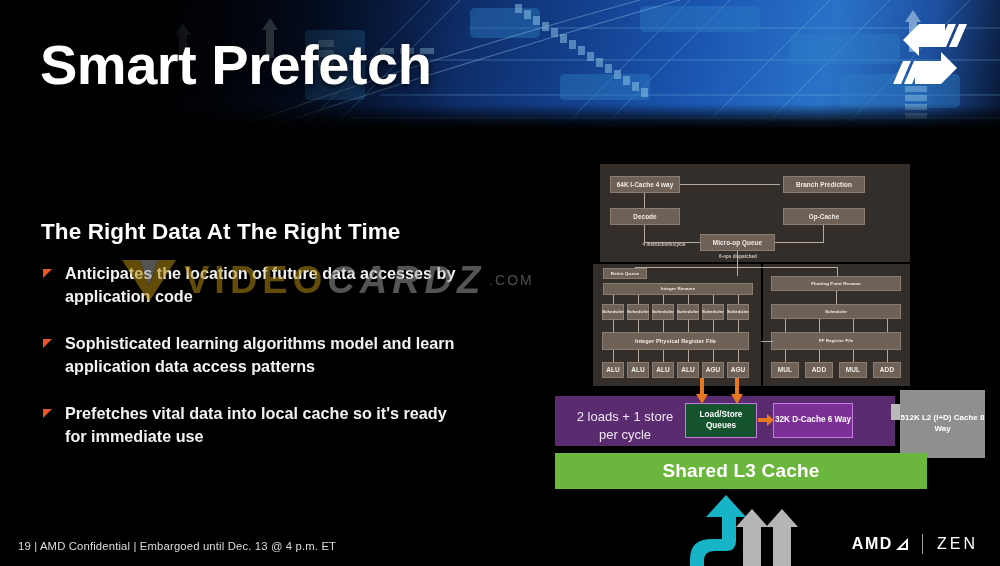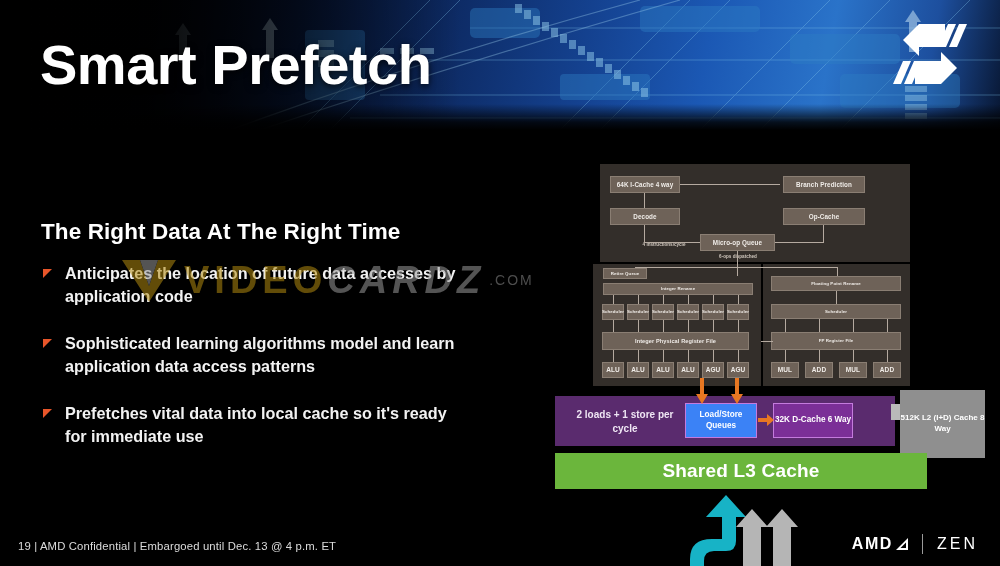--- a/index.html
+++ b/index.html
@@ -68,25 +68,25 @@
   .lbl { position:absolute; color:#cfc6bd; font-size:4.6px; font-weight:700; text-align:center; }
   .ln  { position:absolute; background:#b5aaa0; }
 
   
   .purple {
     position:absolute; left:0px; top:232px; width:340px; height:50px;
     background:#5a2b6e;
   }
   .purple-note {
     position:absolute; left:14px; top:244px; width:112px;
-    font-size:10px; font-weight:700; color:#efe6f4; text-align:center; line-height:1.35;
+    font-size:13px; font-weight:400; color:#efe6f4; text-align:center; line-height:1.35;
   }
   .lsq {
     position:absolute; left:130px; top:239px; width:72px; height:35px;
-    background:#3b82f6; border:1.4px solid #c47bdd;
+    background:#14532d; border:1.4px solid #c47bdd;
     display:flex; align-items:center; justify-content:center; text-align:center;
     font-size:8.2px; font-weight:700; color:#fff; line-height:1.3;
   }
   .dcache {
     position:absolute; left:218px; top:239px; width:80px; height:35px;
     background:#7b2f97; border:1.4px solid #c47bdd;
     display:flex; align-items:center; justify-content:center; text-align:center;
     font-size:8.2px; font-weight:700; color:#fff; line-height:1.3;
   }
   .l2 {

